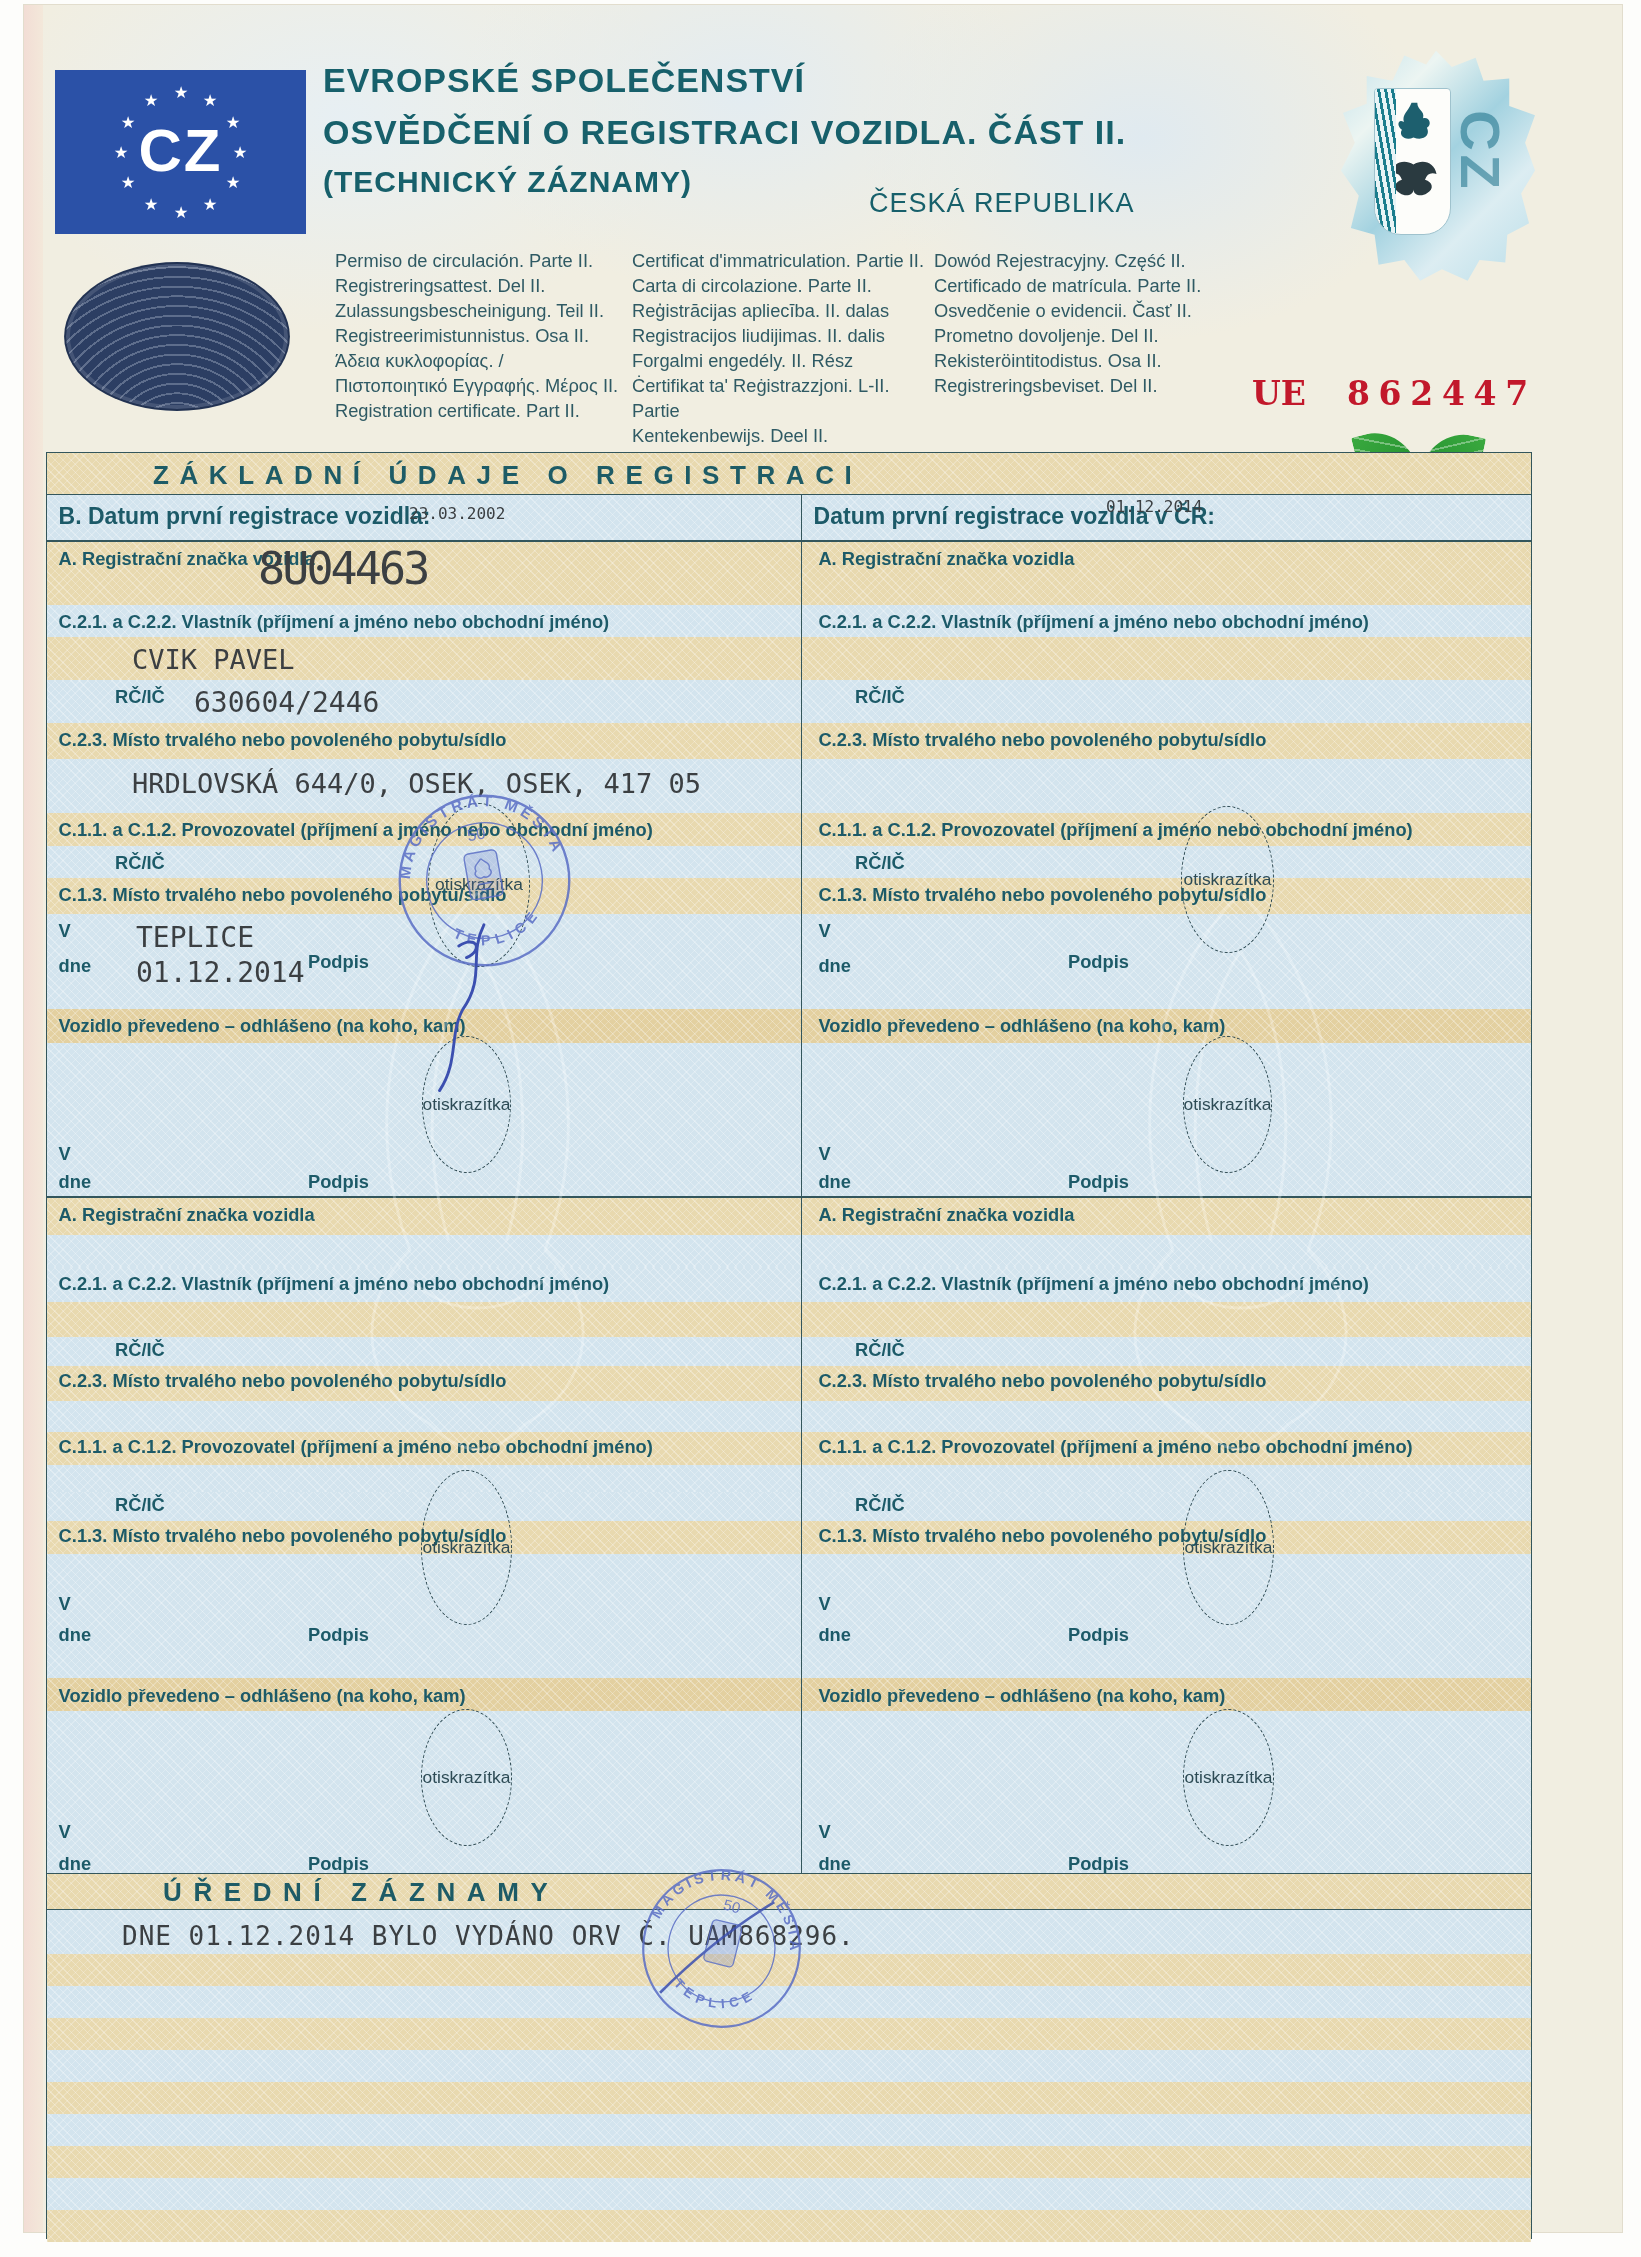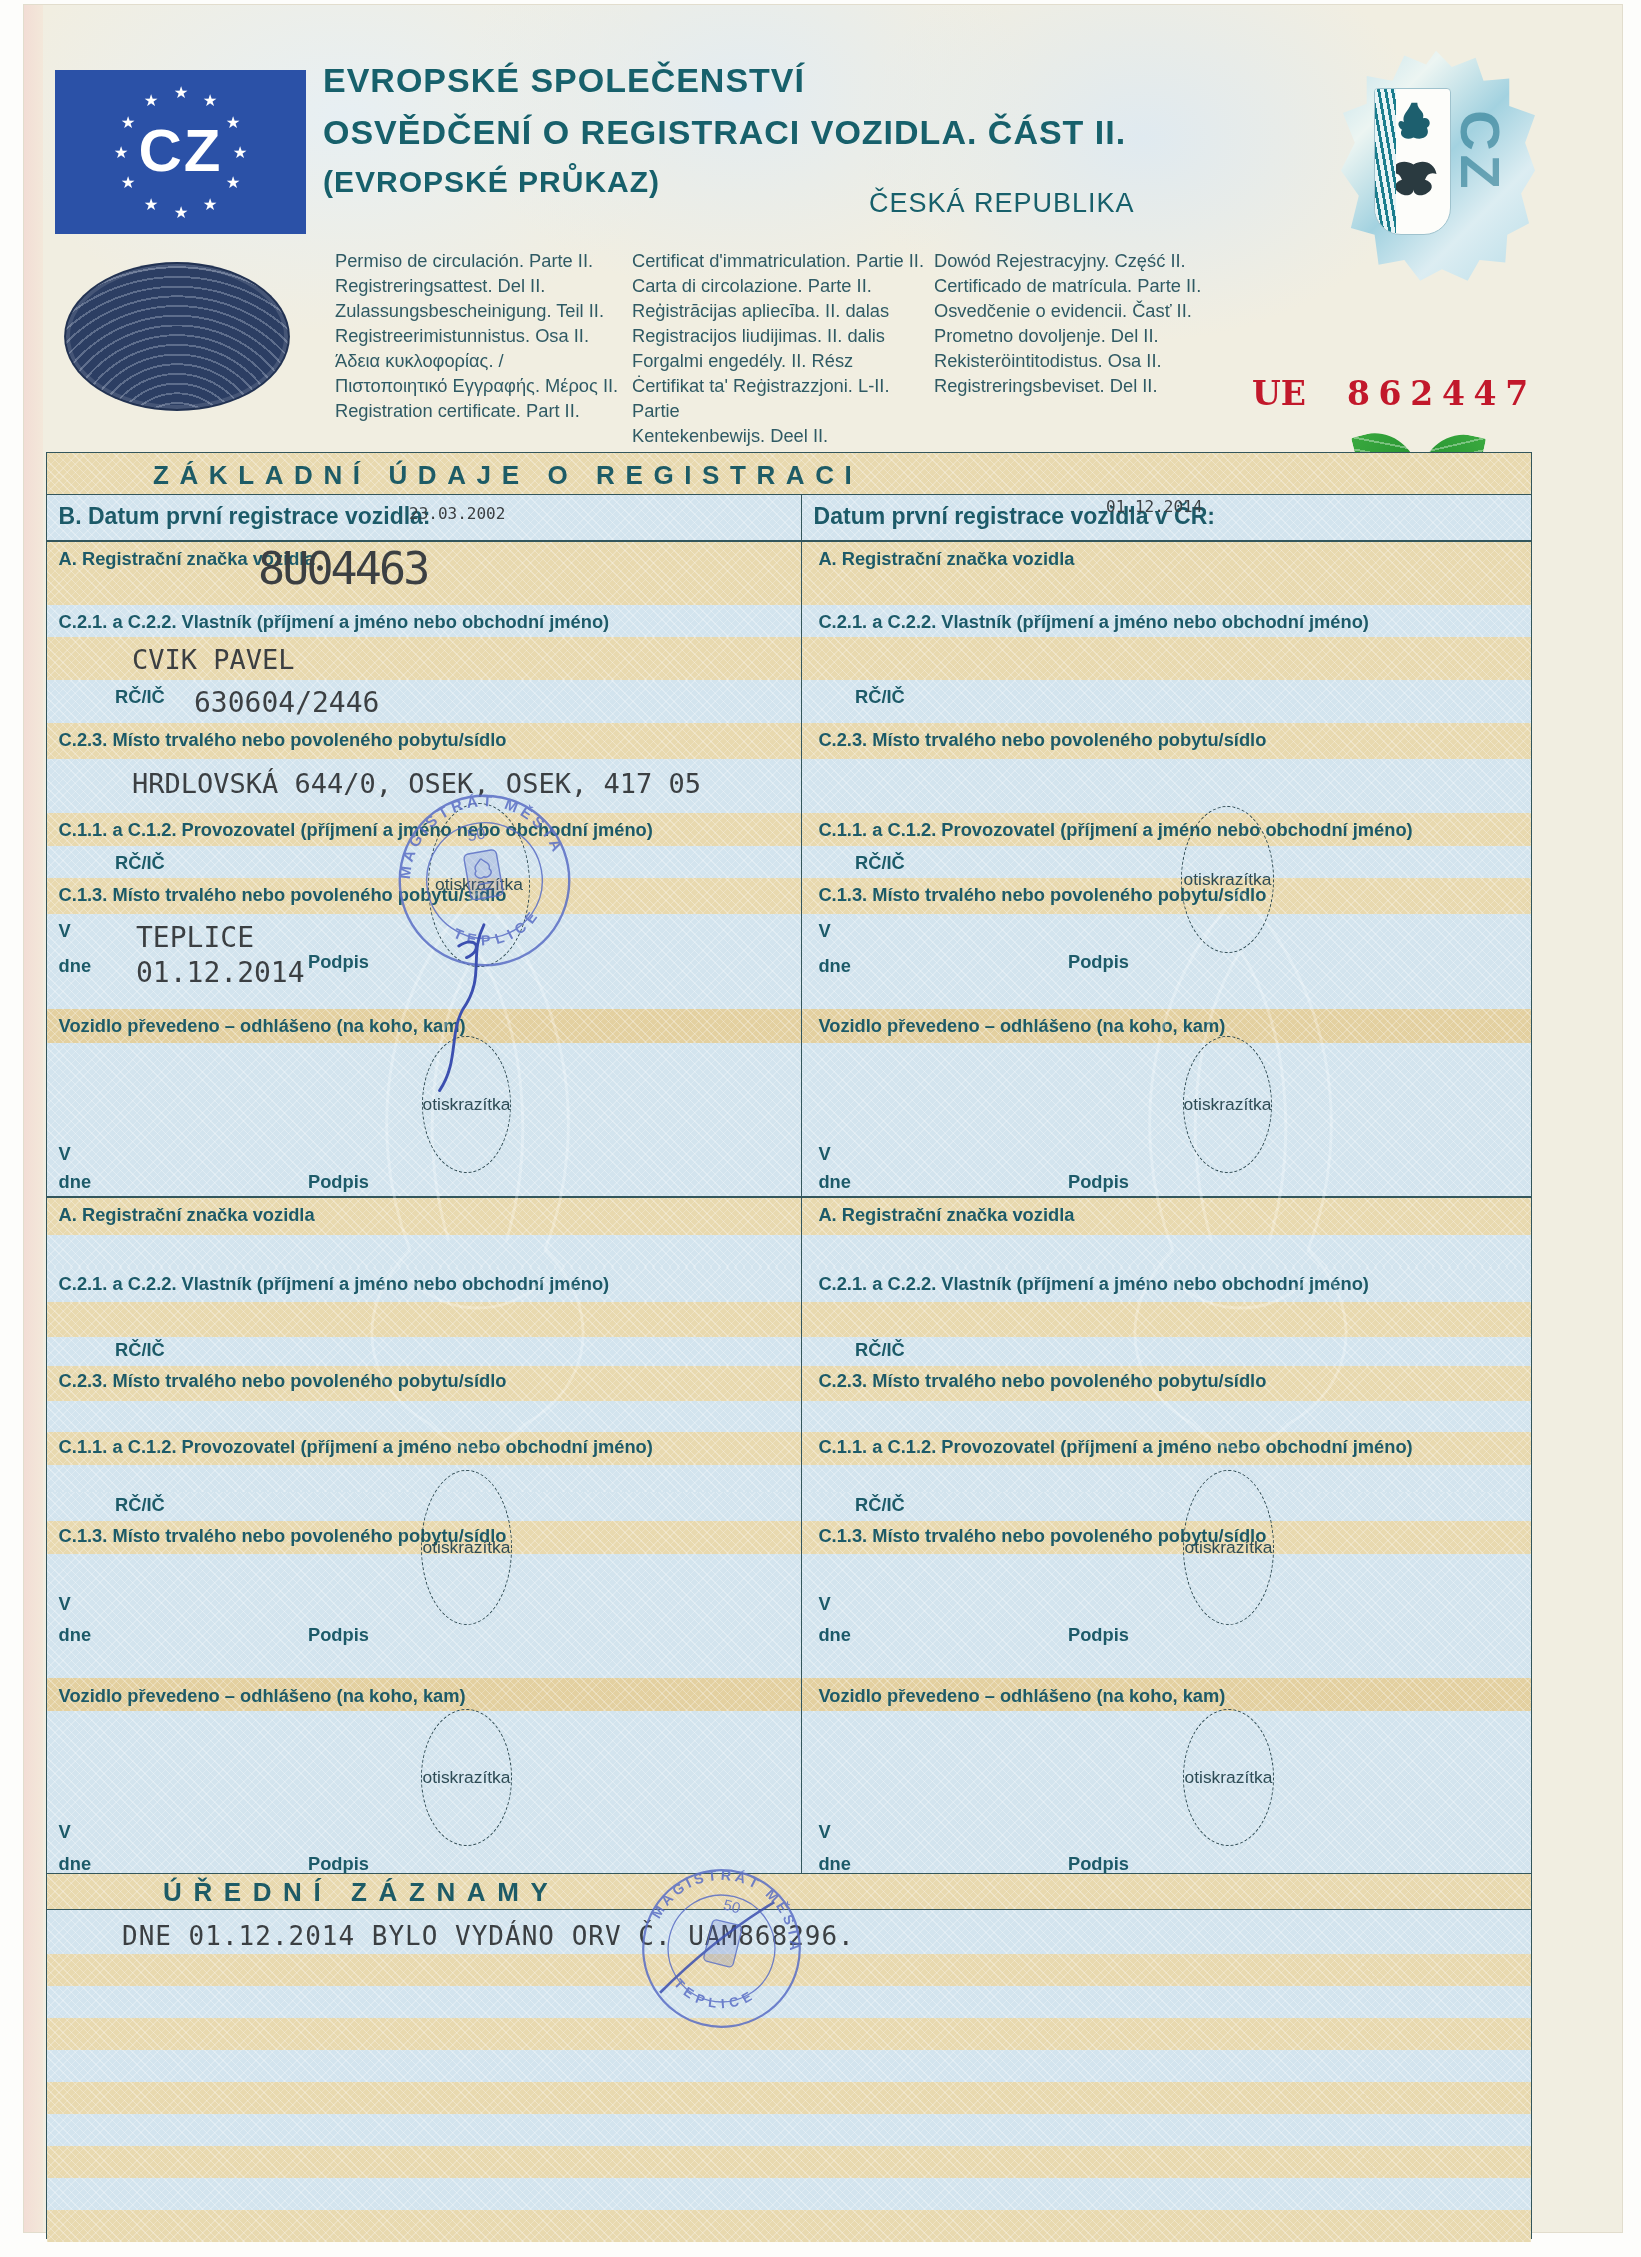--- a/index.html
+++ b/index.html
@@ -111,21 +111,21 @@
     <span class="star" style="left:73px;top:112px">★</span>
     <span class="star" style="left:66px;top:82px">★</span>
     <span class="star" style="left:73px;top:52px">★</span>
     <span class="star" style="left:96px;top:30px">★</span>
     <span class="cz">CZ</span>
   </div>
 
   <div class="doc-title">
     <div class="t1">EVROPSKÉ SPOLEČENSTVÍ</div>
     <div class="t2">OSVĚDČENÍ O REGISTRACI VOZIDLA. ČÁST II.</div>
-    <div class="t3">(EVROPSKÉ PRŮKAZ)</div>
+    <div class="t3">(TECHNICKÝ ZÁZNAMY)</div>
   </div>
   <div class="country">ČESKÁ REPUBLIKA</div>
 
   <div class="oval-seal"></div>
 
   <div class="trans-col tc1">
     <div>Permiso de circulación. Parte II.</div>
     <div>Registreringsattest. Del II.</div>
     <div>Zulassungsbescheinigung. Teil II.</div>
     <div>Registreerimistunnistus. Osa II.</div>

